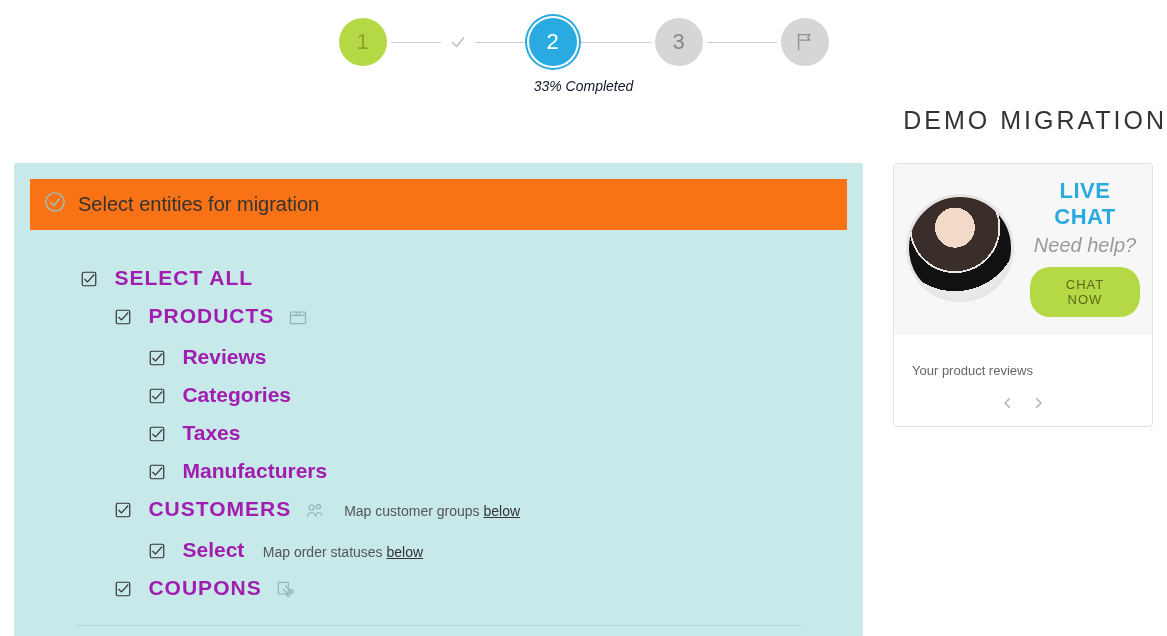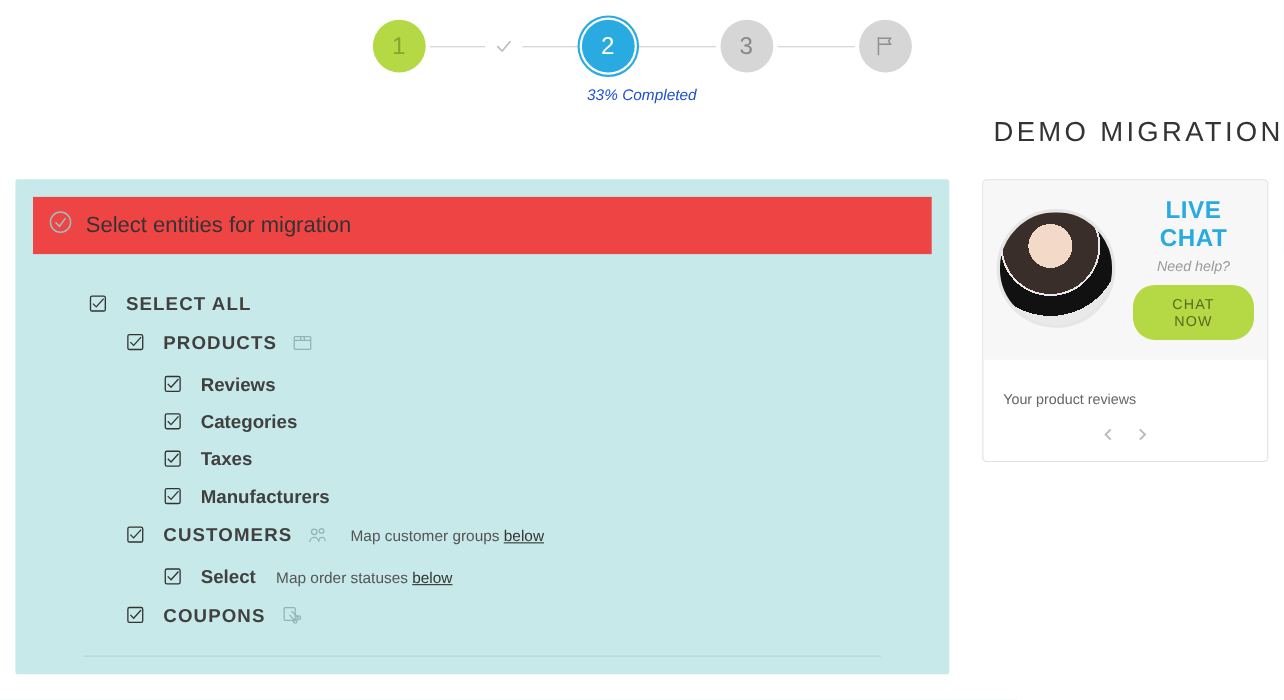--- a/index.html
+++ b/index.html
@@ -15,42 +15,42 @@
     background: #d6d6d6; position: relative;
   }
   .step-circle.done { background: #b5d845; color: #8aa52f; }
   .step-circle.current {
     background: #29aae1; color: #fff;
     box-shadow: 0 0 0 2px #fff, 0 0 0 4px #29aae1;
   }
   .step-circle.flag svg { width: 22px; height: 22px; }
   .step-line { width: 50px; height: 1px; background: #cfcfcf; display: inline-block; margin: 0 4px; }
   .step-check { width: 18px; height: 18px; display: inline-flex; align-items: center; justify-content: center; color: #bdbdbd; margin: 0 4px; }
-  .stepper-sub { text-align: center; font-style: italic; color: #1d4ed8; font-size: 14px; margin-top: 12px; }
+  .stepper-sub { text-align: center; font-style: italic; color: #0f172a; font-size: 14px; margin-top: 12px; }
   .page-title { text-align: right; font-size: 25px; letter-spacing: 3px; font-weight: 500; color: #333; margin-top: 12px; }
 
   
   .layout { display: flex; gap: 30px; padding: 28px 14px 0 14px; }
   .main-panel {
     flex: 1; background: #c7e9ea; padding: 16px; border-radius: 2px;
   }
   .panel-header {
-    background: #ef4444; display: flex; align-items: center; gap: 12px;
+    background: #f97316; display: flex; align-items: center; gap: 12px;
     padding: 12px 14px; color: #333; font-size: 20px;
   }
   .panel-header svg { width: 22px; height: 22px; color: #9ac1c2; }
 
   .tree { padding: 22px 30px 0 50px; }
   .tree ul { list-style: none; padding-left: 34px; }
   .tree li { margin: 14px 0; }
 
   .chk { display: inline-block; width: 18px; height: 18px; vertical-align: -3px; margin-right: 12px; }
   .chk svg { width: 18px; height: 18px; }
 
-  .row-label { font-size: 17px; font-weight: 700; color: #404040; }
+  .row-label { font-size: 21px; font-weight: 700; color: #a21caf; }
   .row-label.all { font-weight: 700; letter-spacing: 1px; }
   .row-label.group { letter-spacing: 1px; }
   .row-label.child { font-weight: 700; letter-spacing: 0; }
   .row-label.subchild { font-weight: 700; }
 
   .row-icon { display: inline-block; vertical-align: -4px; margin-left: 8px; color: #8fb5b6; }
   .row-icon svg { width: 22px; height: 20px; }
 
   .map-note { font-size: 14px; color: #555; margin-left: 14px; font-weight: 400; }
   .map-note a { color: #333; text-decoration: underline; cursor: pointer; }
@@ -67,21 +67,21 @@
     background: #f7f7f7; padding: 14px 12px 18px 12px;
     display: flex; align-items: center; gap: 16px;
   }
   .avatar {
     width: 108px; height: 108px; border-radius: 50%;
     background: radial-gradient(circle at 45% 30%, #f2d9c8 0 22%, #3a2e2a 22% 48%, #e9e9e9 48% 50%, #111 50% 70%, #e9e9e9 70%);
     border: 3px solid #e6e6e6; flex-shrink: 0;
   }
   .widget-head { flex: 1; text-align: center; }
   .lc-title { color: #29aae1; font-weight: 700; font-size: 22px; letter-spacing: 0.5px; }
-  .lc-sub   { color: #9a9a9a; font-style: italic; font-size: 13px; margin-top: 4px; }
+  .lc-sub   { color: #9a9a9a; font-style: italic; font-size: 20px; margin-top: 4px; }
   .lc-btn   {
     display: inline-block; margin-top: 10px;
     background: #b5d845; color: #5a6a1e; font-size: 13px; letter-spacing: 1px;
     padding: 10px 34px; border-radius: 20px; border: none; cursor: pointer;
   }
   .widget-body { padding: 18px 18px 12px 18px; }
   .wb-title { font-size: 15px; color: #333; font-weight: 500; }
   .wb-text  { font-size: 13px; color: #666; margin-top: 10px; }
   .wb-nav   { text-align: center; margin-top: 18px; color: #bbb; font-size: 16px; }
   .wb-nav span { margin: 0 6px; cursor: pointer; display: inline-block; }

